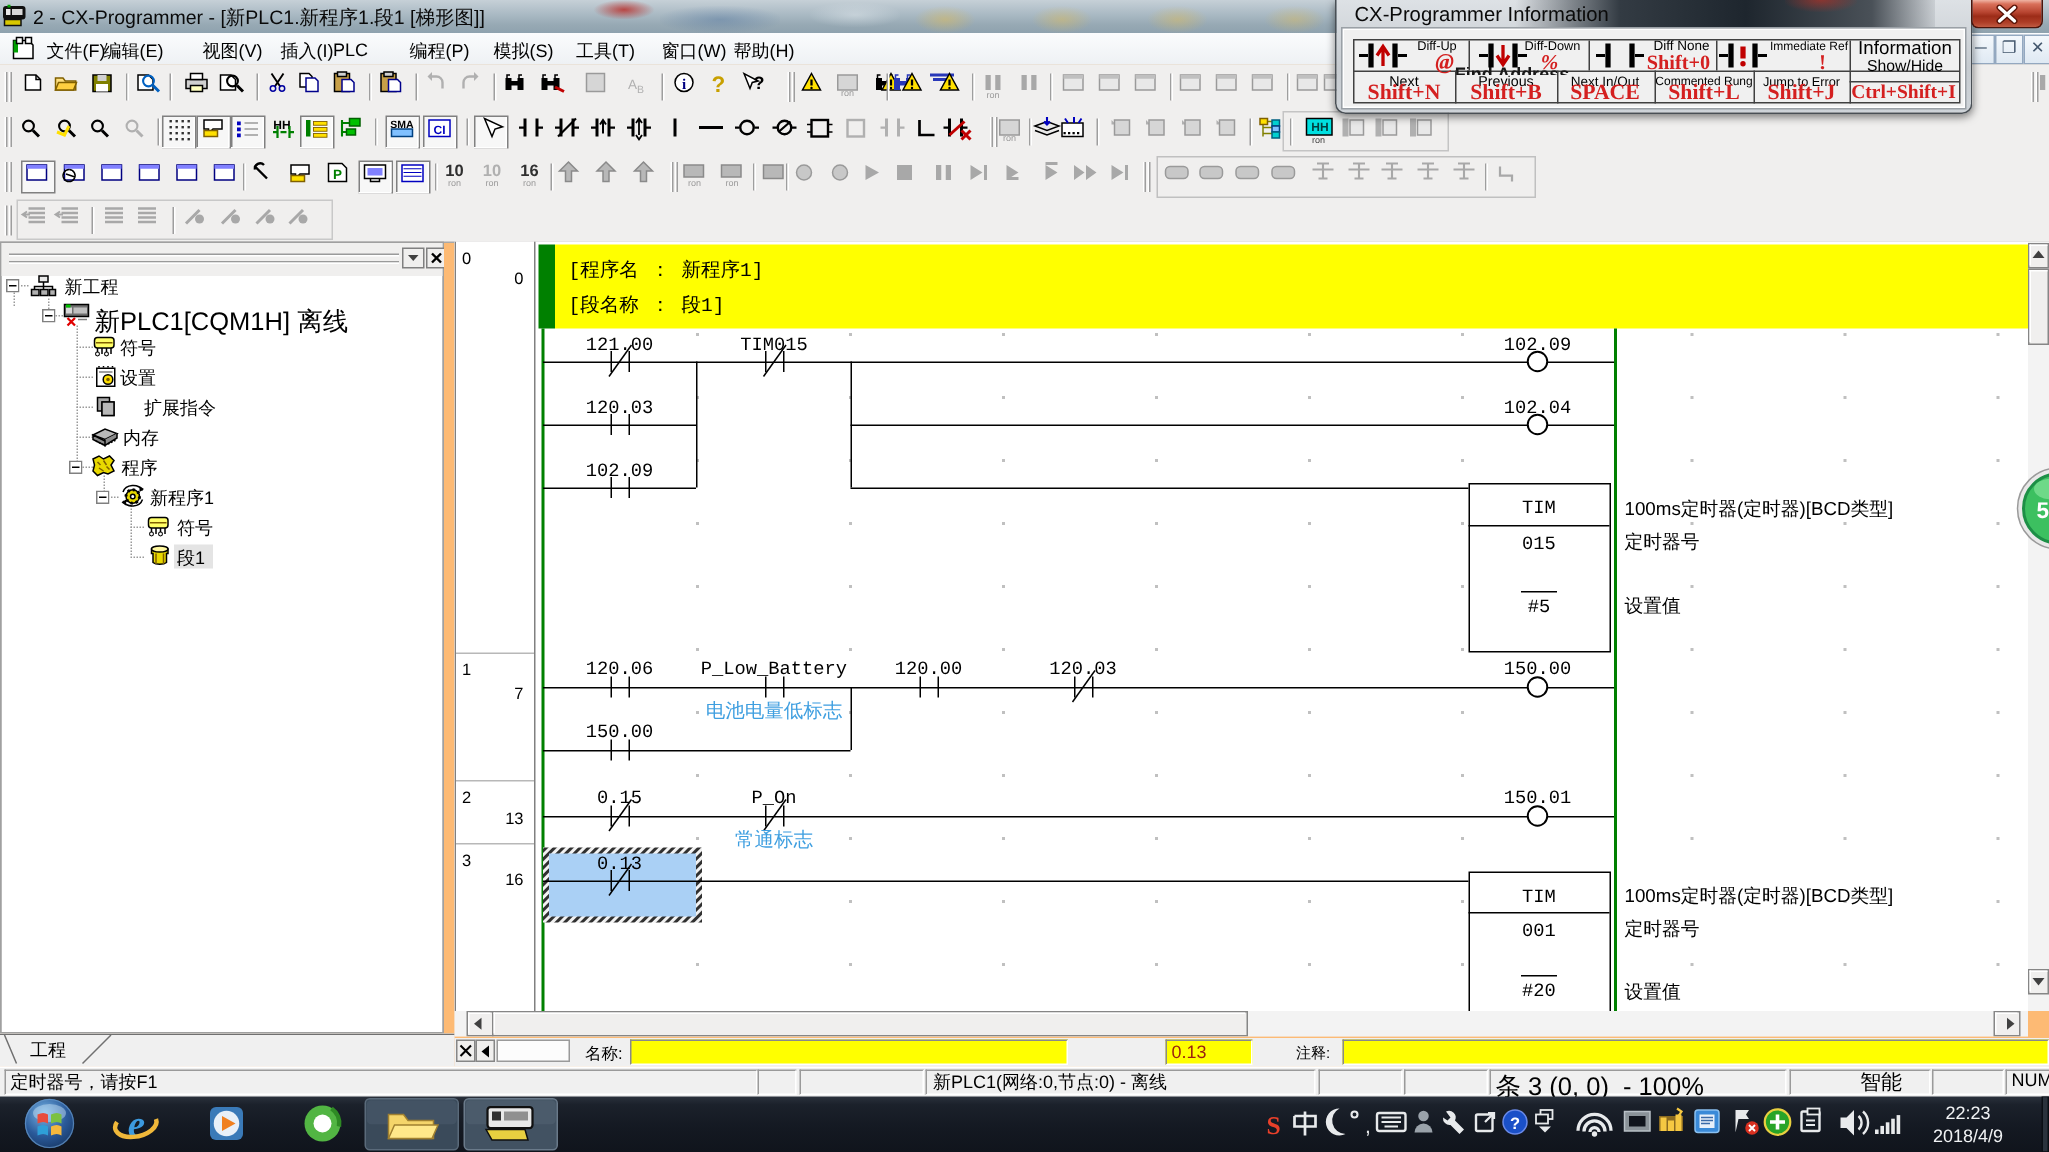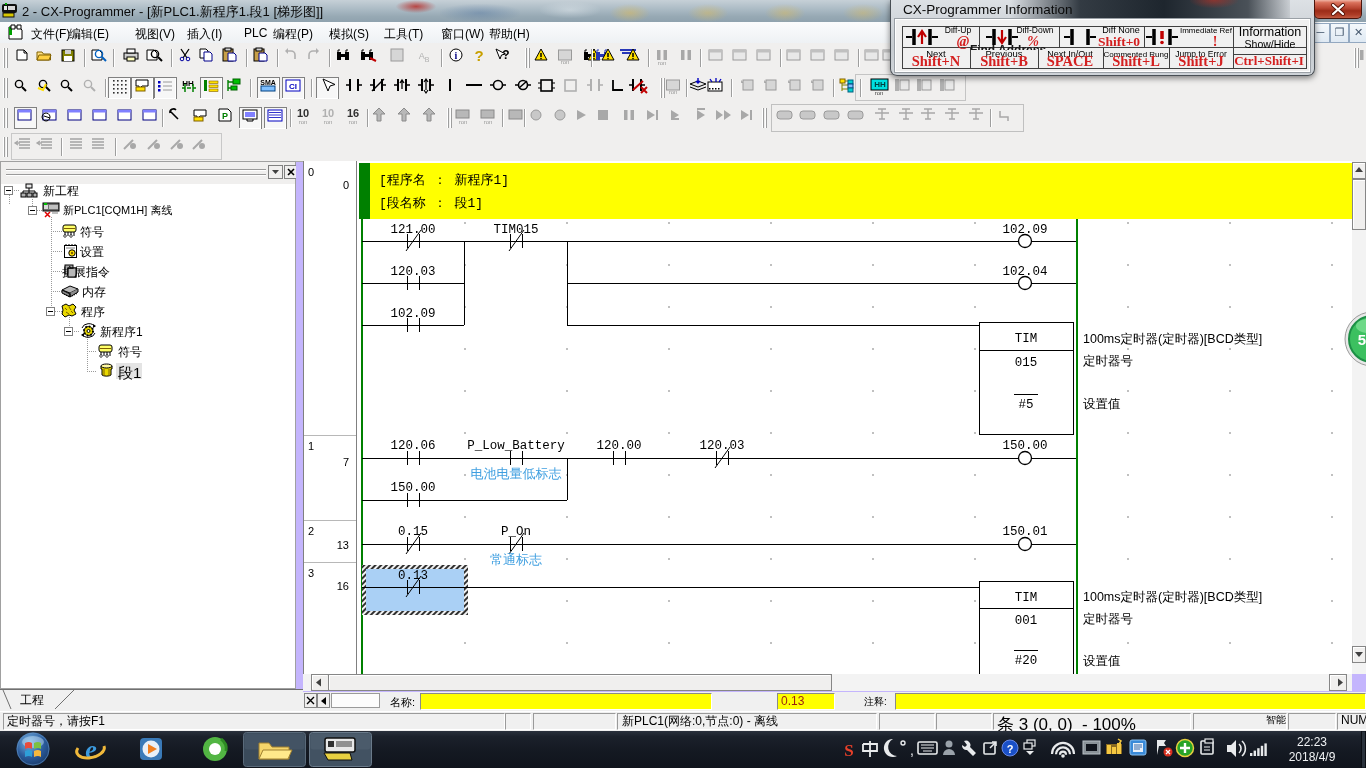--- a/index.html
+++ b/index.html
@@ -1,15 +1,15 @@
 <!DOCTYPE html>
 <html><head><meta charset="utf-8">
 <style>
 html,body{margin:0;padding:0}
-#scr{position:relative;width:1366px;height:768px;overflow:hidden;background:#c4b5fd;
+#scr{position:relative;width:1366px;height:768px;overflow:hidden;background:#fdba74;
  font-family:"Liberation Sans",sans-serif;-webkit-font-smoothing:antialiased}
 .abs{position:absolute}
 
 #titlebar{left:0;top:0;width:1366px;height:22px;
  background:linear-gradient(180deg,#c6d0d7 0%,#a9b9c3 45%,#97a9b4 75%,#8fa2ae 100%)}
 .smudge{position:absolute;pointer-events:none}
 #titletxt{left:22px;top:3px;color:#0a0a0a;font-size:13px;white-space:nowrap}
 
 #menubar{left:0;top:22px;width:1366px;height:21px;
  background:linear-gradient(#fbfcfd,#eef1f4);border-bottom:1px solid #d4d7da;font-size:12px;color:#000}
@@ -64,21 +64,21 @@
 <div class="abs" id="menubar"></div>
 <svg class="abs" style="left:7px;top:24px" width="17" height="17" viewBox="0 0 17 17">
  <path d="M2 3 h10 l3 3 v9 h-13 z" fill="#fff" stroke="#000"></path>
  <rect x="2" y="3" width="3" height="8" fill="#00a000"></rect>
  <path d="M4 1 h4 v4 h-4 z M10 1 h4 v4 h-4 z" fill="#fff" stroke="#000"></path>
 </svg>
 <div class="mi" style="left:31px">文件(F)</div>
 <div class="mi" style="left:69px">编辑(E)</div>
 <div class="mi" style="left:135px">视图(V)</div>
 <div class="mi" style="left:187px">插入(I)</div>
-<div class="mi" style="left:244px">PLC</div>
+<div class="mi" style="left:222px">PLC</div>
 <div class="mi" style="left:273px">编程(P)</div>
 <div class="mi" style="left:329px">模拟(S)</div>
 <div class="mi" style="left:384px">工具(T)</div>
 <div class="mi" style="left:441px">窗口(W)</div>
 <div class="mi" style="left:489px">帮助(H)</div>
 <div class="mdib" style="left:1311px;width:17px">─</div>
 <div class="mdib" style="left:1330px;width:17px">❐</div>
 <div class="mdib" style="left:1349px;width:17px">✕</div>
 <div class="abs" id="tbs"></div>
 
@@ -585,29 +585,29 @@
       <circle cx="3" cy="12" r="1.3" fill="#fff" stroke="#000" stroke-width=".7"></circle>
       <circle cx="9" cy="12" r="1.3" fill="#fff" stroke="#000" stroke-width=".7"></circle>
     </svg>
 <svg class="abs" style="left:98px;top:363px" width="17" height="15" viewBox="0 0 17 15">
       <path d="M3 3 h11 v3 h-1 v6 a5 2 0 0 1 -9 0 v-6 h-1 z" fill="#e8d800" stroke="#000"></path>
       <ellipse cx="8.5" cy="3" rx="5.5" ry="2" fill="#fff8a0" stroke="#000"></ellipse>
       <path d="M6 6 v7 M11 6 v7" stroke="#806000"></path>
     </svg>
 <div class="abs" style="left:116px;top:363px;width:26px;height:16px;background:#e4e4e4"></div>
 <div class="abs" style="left:43px;top:183px;font-size:12px;color:#000">新工程</div>
-<div class="abs" style="left:63px;top:203px;font-size:11px;color:#000">新PLC1[CQM1H] 离线</div>
+<div class="abs" style="left:63px;top:203px;font-size:17px;color:#000">新PLC1[CQM1H] 离线</div>
 <div class="abs" style="left:80px;top:224px;font-size:12px;color:#000">符号</div>
 <div class="abs" style="left:80px;top:244px;font-size:12px;color:#000">设置</div>
-<div class="abs" style="left:62px;top:264px;font-size:12px;color:#000">扩展指令</div>
+<div class="abs" style="left:96px;top:264px;font-size:12px;color:#000">扩展指令</div>
 <div class="abs" style="left:82px;top:284px;font-size:12px;color:#000">内存</div>
 <div class="abs" style="left:81px;top:304px;font-size:12px;color:#000">程序</div>
 <div class="abs" style="left:100px;top:324px;font-size:12px;color:#000">新程序1</div>
 <div class="abs" style="left:118px;top:344px;font-size:12px;color:#000">符号</div>
-<div class="abs" style="left:118px;top:364px;font-size:15px;color:#000">段1</div>
+<div class="abs" style="left:118px;top:364px;font-size:12px;color:#000">段1</div>
 <div class="abs" id="ladder"></div>
 
 <svg class="abs" style="left:303px;top:161px" width="1049" height="513" viewBox="0 0 1049 513">
 <rect x="0" y="0" width="53" height="513" fill="#ffffff"></rect>
 <line x1="0.5" y1="0" x2="0.5" y2="513" stroke="#808080"></line>
 <line x1="53.5" y1="0" x2="53.5" y2="513" stroke="#808080"></line>
 <line x1="1" y1="274.5" x2="53" y2="274.5" stroke="#b8b8b8"></line>
 <line x1="1" y1="359.5" x2="53" y2="359.5" stroke="#b8b8b8"></line>
 <line x1="1" y1="401.5" x2="53" y2="401.5" stroke="#b8b8b8"></line>
 <text x="5" y="15" style="font-family:Liberation Sans,sans-serif;font-size:11px;fill:#000" text-anchor="start">0</text>
@@ -788,21 +788,21 @@
 <div class="panel" style="left:617px;top:713px;width:258px"></div>
 <div class="panel" style="left:879px;top:713px;width:54px"></div>
 <div class="panel" style="left:936px;top:713px;width:54px"></div>
 <div class="panel" style="left:993px;top:713px;width:196px"></div>
 <div class="panel" style="left:1193px;top:713px;width:92px"></div>
 <div class="panel" style="left:1288px;top:713px;width:46px"></div>
 <div class="panel" style="left:1337px;top:713px;width:29px"></div>
 <div style="position:absolute;font-size:12px;color:#000;top:713px;left:7px">定时器号，请按F1</div>
 <div style="position:absolute;font-size:12px;color:#000;top:713px;left:622px">新PLC1(网络:0,节点:0) - 离线</div>
 <div style="position:absolute;font-size:17px;color:#000;top:713px;left:997px">条 3 (0, 0)&nbsp; - 100%</div>
-<div style="position:absolute;font-size:10px;color:#000;top:713px;left:1266px">智能</div>
+<div style="position:absolute;font-size:14px;color:#000;top:713px;left:1240px">智能</div>
 <div style="position:absolute;font-size:12px;color:#000;top:713px;left:1341px">NUM</div>
 <div class="abs" id="taskbar"></div>
 
 <svg class="abs" style="left:0;top:731px" width="1366" height="37" viewBox="0 0 1366 37">
 <defs>
         <radialGradient id="orb" cx="0.4" cy="0.3" r="0.9">
           <stop offset="0" stop-color="#7ab8e8"></stop>
           <stop offset="0.5" stop-color="#2a5a9a"></stop>
           <stop offset="1" stop-color="#102a50"></stop>
         </radialGradient>

